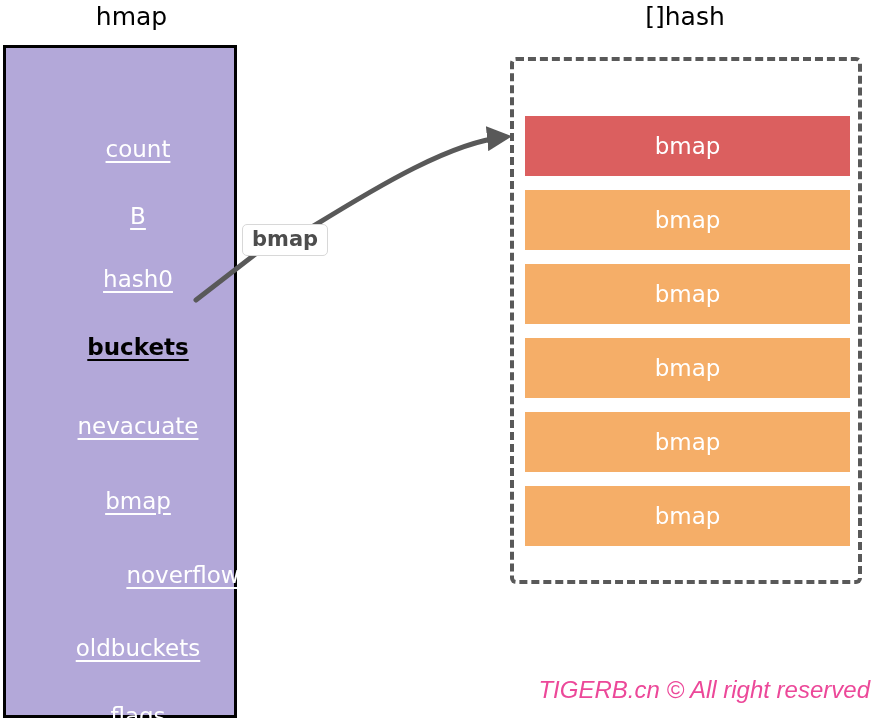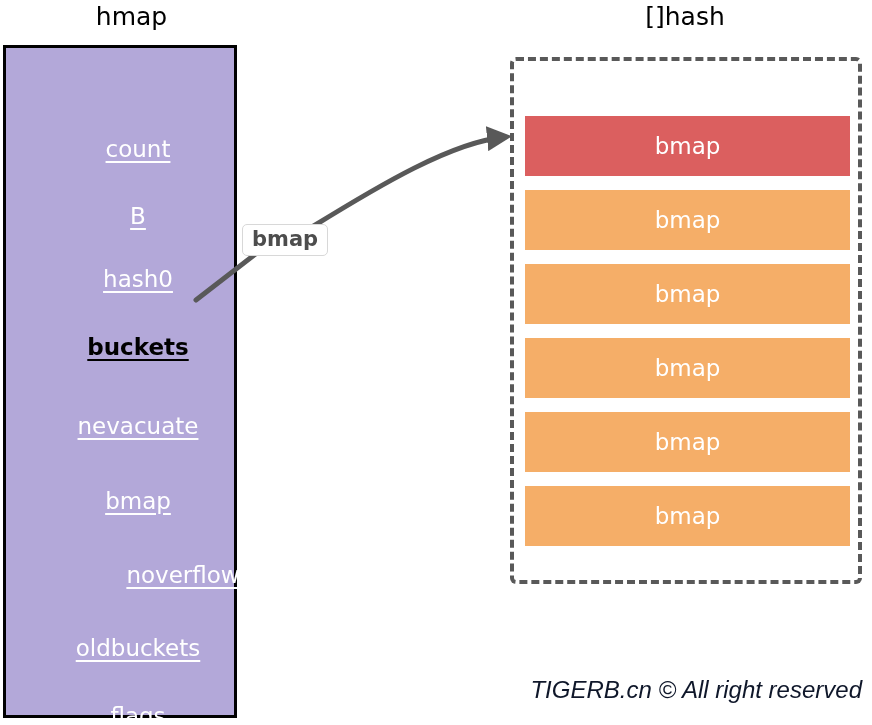--- a/index.html
+++ b/index.html
@@ -125,28 +125,28 @@
     justify-content: center;
     font-family: "DejaVu Sans", sans-serif;
     font-size: 23px;
     color: #ffffff;
     letter-spacing: 0px;
   }
 
   
   #footer {
     position: absolute;
-    left: 0;
+    left: 8px;
     top: 676px;
     width: 862px;
     text-align: right;
     font-family: "Liberation Sans", sans-serif;
     font-style: italic;
     font-size: 24px;
-    color: #0f172a;
+    color: #ec4899;
     white-space: nowrap;
   }
 </style>
 </head>
 <body>
 
 <div id="canvas">
 
   <div class="diagram-title" id="hmap-title">hmap</div>
 

